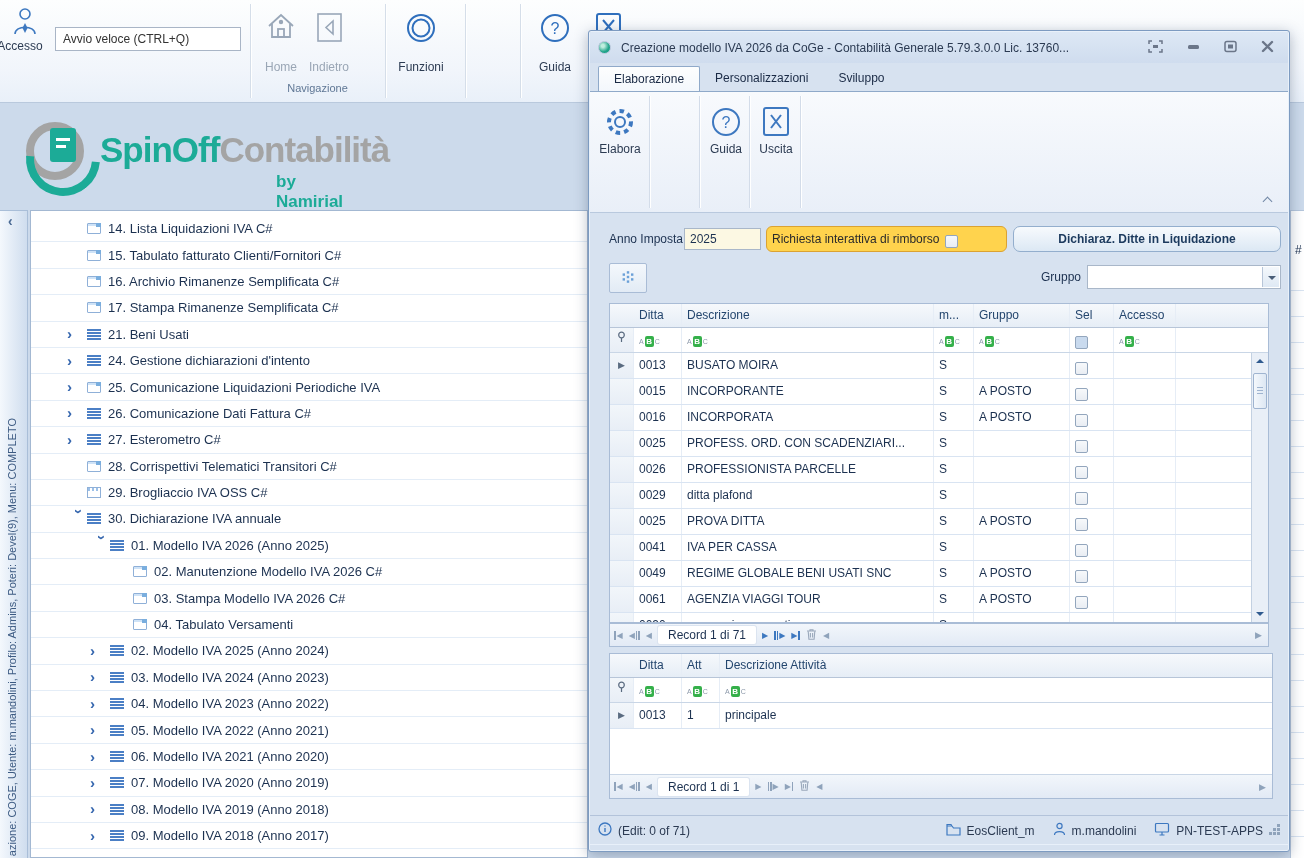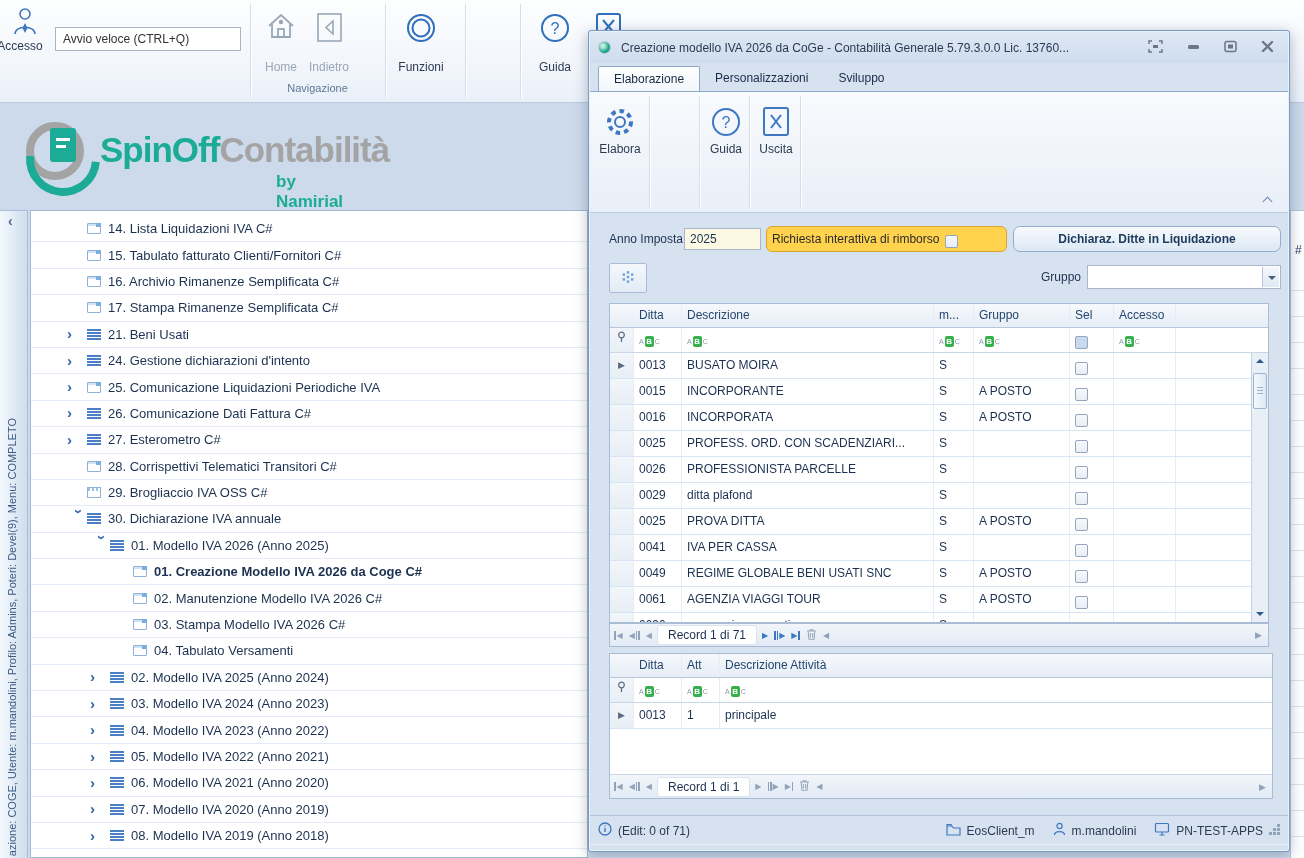--- a/index.html
+++ b/index.html
@@ -307,25 +307,20 @@
       </div>
       <div class="tree-row lvl1">
         <span class="tw-arrow expanded">›</span>
         <span class="tw-ico list"></span>
         <span class="tw-label">30. Dichiarazione IVA annuale</span>
       </div>
       <div class="tree-row lvl2">
         <span class="tw-arrow expanded">›</span>
         <span class="tw-ico list"></span>
         <span class="tw-label">01. Modello IVA 2026 (Anno 2025)</span>
-      </div>
-      <div class="tree-row lvl3 bold">
-        <span class="tw-arrow none"></span>
-        <span class="tw-ico window"></span>
-        <span class="tw-label">01. Creazione Modello IVA 2026 da Coge C#</span>
       </div>
       <div class="tree-row lvl3">
         <span class="tw-arrow none"></span>
         <span class="tw-ico window"></span>
         <span class="tw-label">02. Manutenzione Modello IVA 2026 C#</span>
       </div>
       <div class="tree-row lvl3">
         <span class="tw-arrow none"></span>
         <span class="tw-ico window"></span>
         <span class="tw-label">03. Stampa Modello IVA 2026 C#</span>

